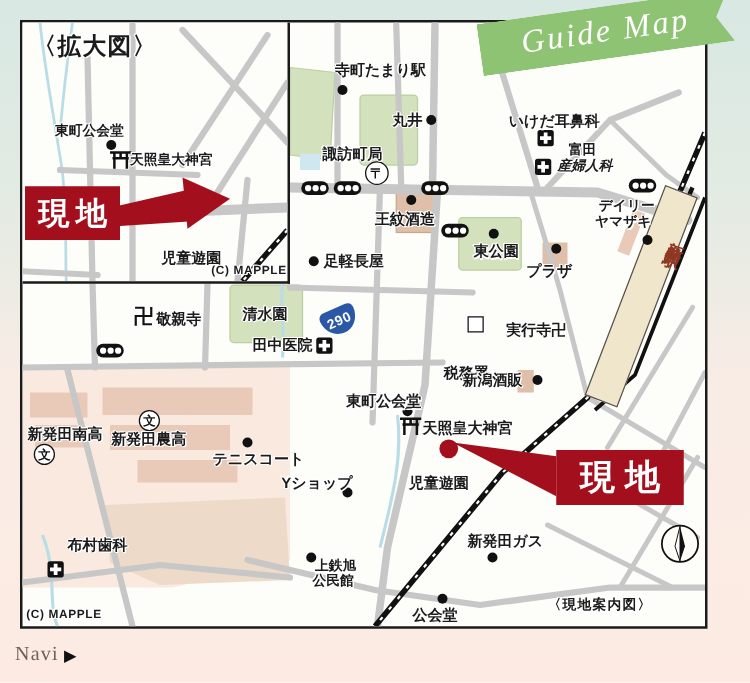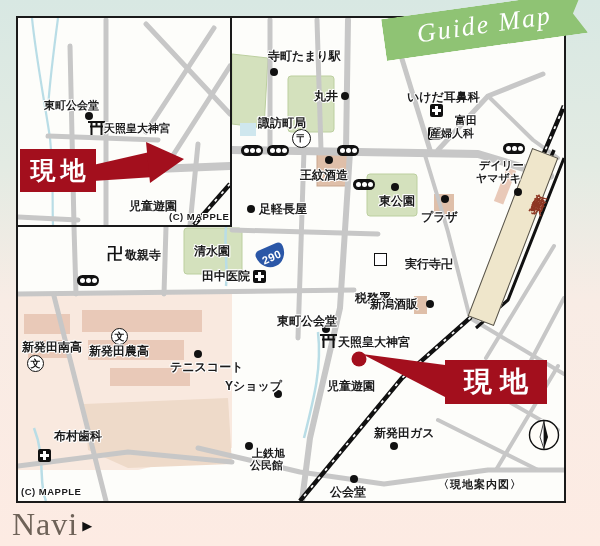--- a/index.html
+++ b/index.html
@@ -82,21 +82,21 @@
     display:flex;align-items:center;justify-content:center;
   }
   #ribbon span{
     font-family:"Liberation Serif","DejaVu Serif",serif;font-style:italic;
     color:#fff;font-size:26px;letter-spacing:2px;transform:translateY(-1px);
   }
   #ribbon-fold{position:absolute;left:392px;top:44px;width:0;height:0;z-index:8;
     border-left:14px solid transparent;border-top:10px solid #a9b2a6;transform:rotate(-8deg);}
   
   #navi{position:absolute;left:12px;top:504px;height:40px;display:flex;align-items:center;z-index:2;}
-  #navi .navi-word{font-family:"Liberation Serif","DejaVu Serif",serif;font-size:32px;color:#6e6258;letter-spacing:1px;}
+  #navi .navi-word{font-family:"Liberation Serif","DejaVu Serif",serif;font-size:16px;color:#6e6258;letter-spacing:1px;}
   #navi .navi-arrow{font-size:13px;color:#111;margin:2px 5px 0 4px;}
   #navi .navi-addr{font-size:21px;font-weight:bold;color:#111;letter-spacing:.5px;}
 </style>
 </head>
 <body>
 
 <div id="map">
 
   <svg width="546" height="483" viewBox="0 0 546 483" style="z-index:1;">
 
@@ -228,21 +228,21 @@
   <div class="shield">290</div>
 
   <svg class="abs" style="left:301px;top:314px;z-index:3;" width="19" height="17" viewBox="0 0 19 17">
     <path d="M1,3 L18,3 M3,7.5 L16,7.5 M4.5,3 L4.5,16 M14.5,3 L14.5,16 M9.5,3 L9.5,7.5" stroke="#111" stroke-width="2" fill="none"></path>
   </svg>
 
   <div class="lbl" style="left:250px;top:32px;">寺町たまり駅</div>
   <div class="lbl" style="left:296px;top:72px;">丸井</div>
   <div class="lbl" style="left:389px;top:73px;">いけだ耳鼻科</div>
   <div class="lbl s11" style="left:437px;top:97px;">富田</div>
-  <div class="lbl s11" style="left:412px;top:110px;">産婦人科</div>
+  <div class="lbl s11" style="left:428px;top:110px;font-style:italic;">産婦人科</div>
   <div class="lbl" style="left:240px;top:99px;">諏訪町局</div>
   <div class="lbl" style="left:282px;top:151px;">王紋酒造</div>
   <div class="lbl" style="left:361px;top:177px;">東公園</div>
   <div class="lbl" style="left:403px;top:193px;">プラザ</div>
   <div class="lbl" style="left:241px;top:185px;">足軽長屋</div>
   <div class="lbl s11" style="left:461px;top:142px;">デイリー</div>
   <div class="lbl s11" style="left:458px;top:155px;">ヤマザキ</div>
   <div class="lbl" style="left:387px;top:240px;">実行寺卍</div>
   <div class="lbl" style="left:337px;top:253px;margin-top:21px;">税務署</div>
   <div class="lbl" style="left:352px;top:280px;">新潟酒販</div>
@@ -294,20 +294,21 @@
       </g>
       <g fill="none">
         <path d="M212,166 L176,207" stroke="#111" stroke-width="4.5"></path>
         <path d="M212,166 L176,207" stroke="#fff" stroke-width="1.8" stroke-dasharray="3 7"></path>
       </g>
       <g fill="#a30f1d">
         <polygon points="75,147 136,133 136,159 75,163"></polygon>
         <polygon points="128,124 166,141 132,165"></polygon>
       </g>
     </svg>
+    <div class="lbl inset-title" style="left:8px;top:10px;">〈拡大図〉</div>
     <div class="lbl s11" style="left:26px;top:82px;">東町公会堂</div>
     <div class="dot" style="left:67px;top:94px;"></div>
     <svg class="abs" style="left:69px;top:101px;z-index:3;" width="19" height="17" viewBox="0 0 19 17">
       <path d="M1,3 L18,3 M3,7.5 L16,7.5 M4.5,3 L4.5,16 M14.5,3 L14.5,16 M9.5,3 L9.5,7.5" stroke="#111" stroke-width="2" fill="none"></path>
     </svg>
     <div class="lbl s11" style="left:86px;top:105px;">天照皇大神宮</div>
     <div class="lbl" style="left:111px;top:182px;">児童遊園</div>
     <div class="lbl copy" style="left:151px;top:194px;">(C) MAPPLE</div>
     <div id="site-inset" class="site-box">現地</div>
   </div>

